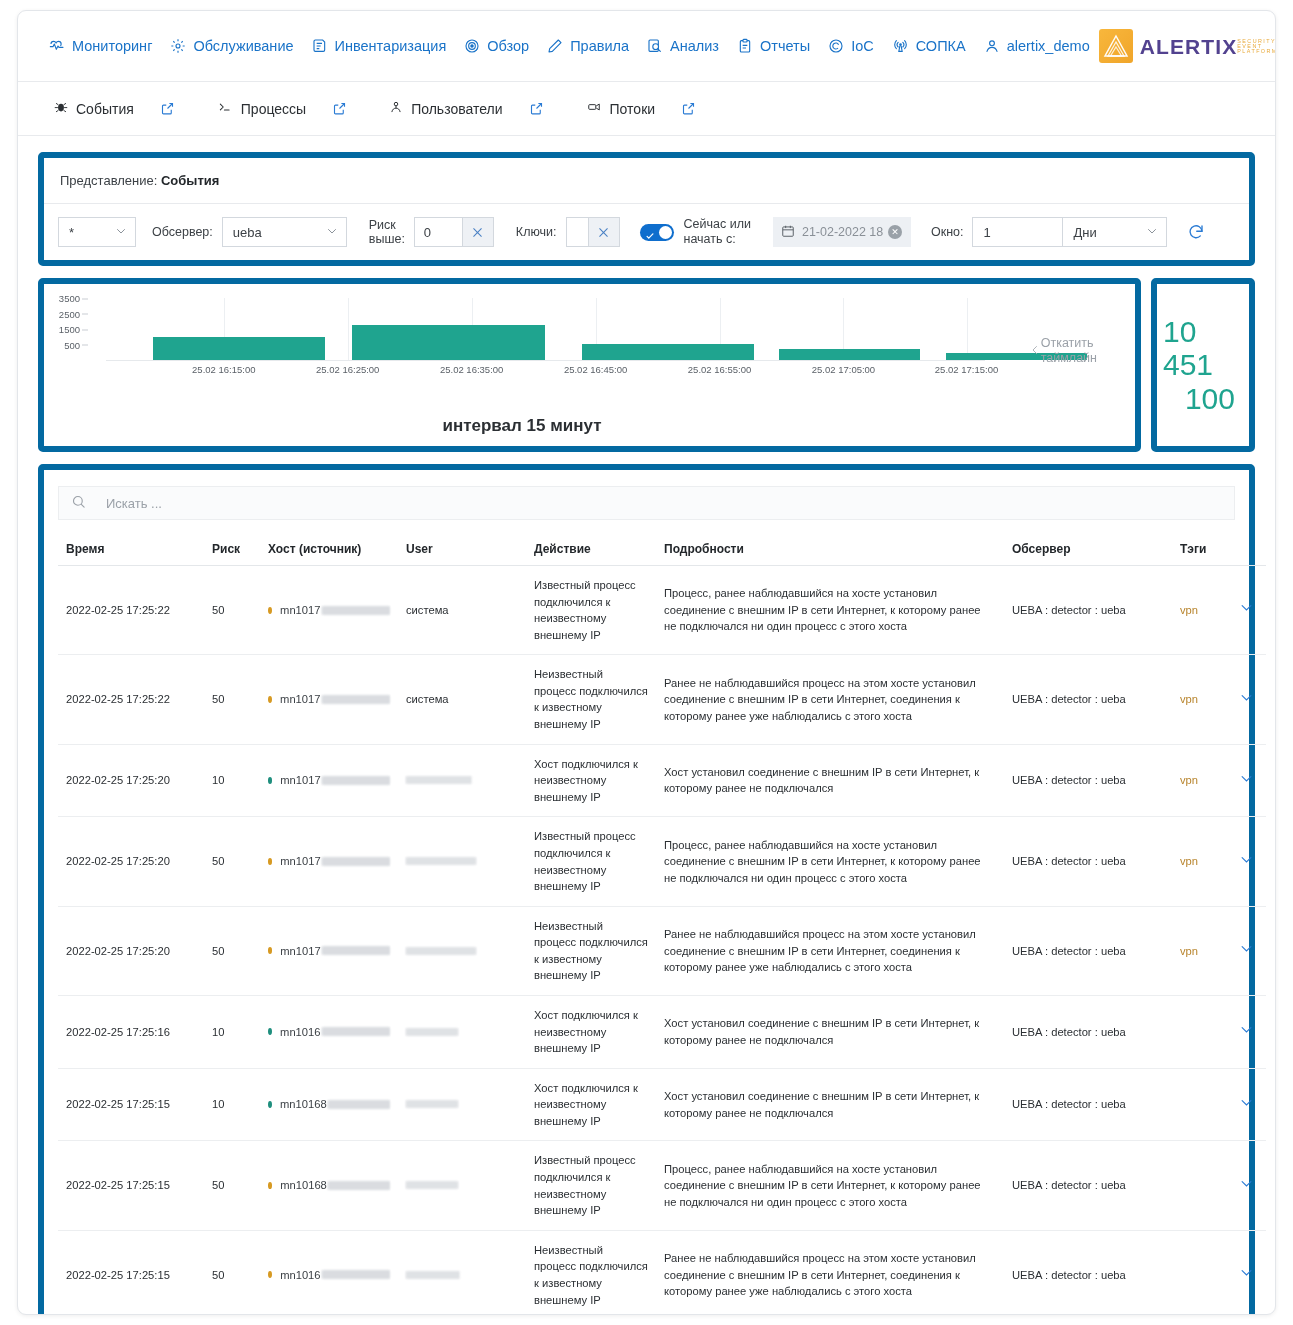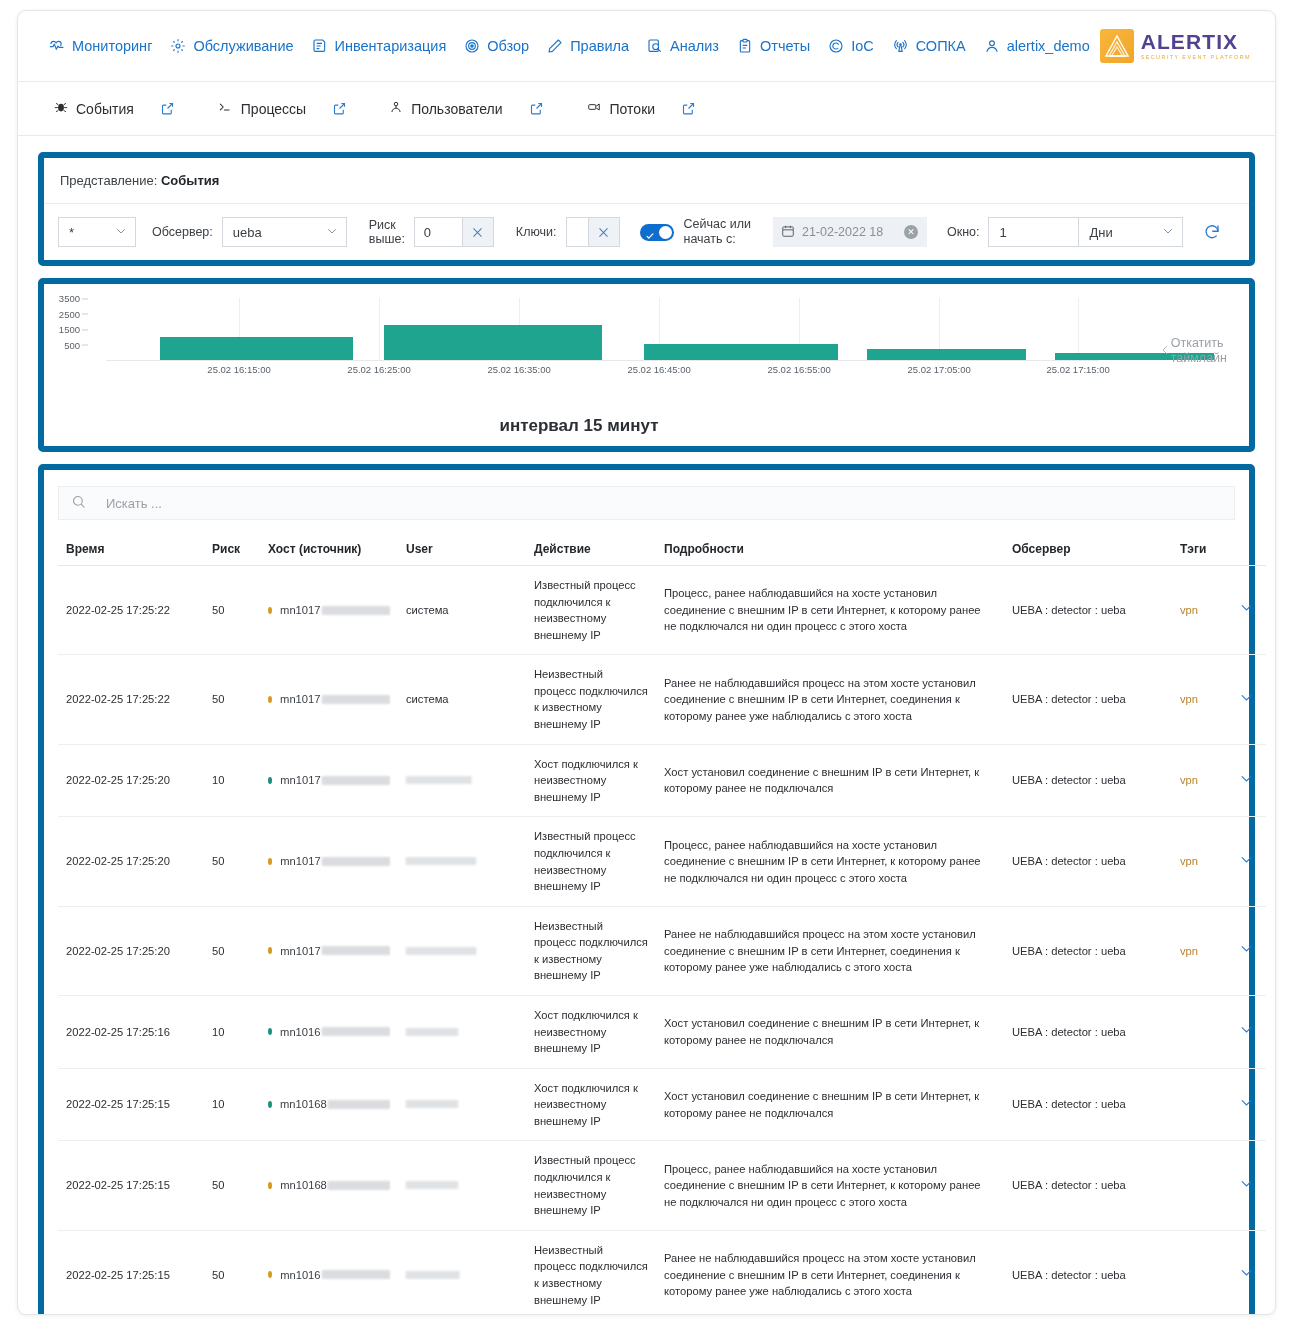--- a/index.html
+++ b/index.html
@@ -34,21 +34,21 @@
     color: #1a73c8; font-size: 14.5px;
     padding: 4px 9px; cursor: pointer; white-space: nowrap;
   }
   .nav-item svg { display:block; }
   .logo-wrap { margin-left: auto; display: flex; align-items: center; gap: 7px; padding-right: 6px; }
   .logo-mark {
     width: 34px; height: 34px; border-radius: 3px;
     background: linear-gradient(135deg,#f8b73c 0%,#f0a52a 100%);
     position: relative; overflow: hidden; flex: none;
   }
-  .logo-text { display: flex; flex-direction: column; line-height: 1; }
+  .logo-text { display: flex; flex-direction: row; line-height: 1; }
   .logo-title { font-size: 21px; font-weight: bold; color: #52428f; letter-spacing: 1.1px; }
   .logo-sub { font-size: 5.4px; color: #e8a93a; letter-spacing: 1.45px; margin-top: 3px; }
 
   
   .subnav {
     height: 54px; display: flex; align-items: center;
     padding: 0 34px; gap: 0;
     border-bottom: 1px solid #e8eaed;
   }
   .subnav-item {
@@ -103,21 +103,21 @@
   .lbl2 { font-size: 12.5px; color: #3c4146; margin-right: 9px; line-height: 14px; }
   .sel-obs { width: 125px; margin-right: 22px; }
   .num-wrap { display: flex; margin-right: 22px; }
   .num-in { width: 48px; padding: 0 9px; border-right: none; }
   .num-x { width: 32px; justify-content: center; background: #eef1f5; color: #4a81c4; cursor: pointer; border-left:1px solid #d3d8de; }
   .keys-wrap { display: flex; margin-right: 20px; }
   .keys-in { width: 22px; border-right: none; }
   .tgl-group { display: flex; align-items: center; gap: 10px; margin-right: 22px; }
   .tgl-lbl { font-size: 12.5px; color: #3c4146; line-height: 15px; }
   .date-ctl {
-    height: 30px; width: 154px; background: #edf0f4; border: none;
+    height: 30px; width: 138px; background: #edf0f4; border: none;
     display: flex; align-items: center; gap: 7px; padding: 0 8px;
     font-size: 12.5px; color: #8a9097; position: relative; margin-right: 20px; cursor: pointer;
   }
   .date-clear {
     position: absolute; right: 9px; top: 8px;
     width: 14px; height: 14px; border-radius: 50%; background: #9aa1a8;
     color: #fff; font-size: 9px; line-height: 14px; text-align: center; cursor: pointer;
   }
   .win-in { width: 90px; padding: 0 10px; border-right: none; }
   .win-sel { width: 105px; }
@@ -141,21 +141,21 @@
     width: 6px; height: 1px; background: #c9ced4;
   }
   .bars { position: absolute; left: 46px; right: 140px; top: 0; height: 62px; }
   .baseline { position: absolute; left: 46px; right: 140px; top: 62px; height: 1px; background: #e6e9ec; }
   .vgrid { position: absolute; top: 0; width: 1px; height: 62px; background: #eceff2; }
   .bar { position: absolute; bottom: 0; background: #1fa48f; }
   .xlabels { position: absolute; left: 46px; right: 140px; top: 66px; height: 16px; }
   .xlabel { position: absolute; font-size: 9.5px; color: #5b6168; transform: translateX(-50%); white-space: nowrap; }
   .xtitle { text-align: center; font-size: 17px; font-weight: bold; color: #2b2f33; margin-top: 26px; margin-right: 135px; }
   .rollback {
-    position: absolute; right: 12px; top: 38px;
+    position: absolute; right: 28px; top: 38px;
     display: flex; align-items: center; gap: 0; cursor: pointer;
   }
   .rollback-txt { font-size: 12.5px; color: #9ba1a8; line-height: 15px; text-align: left; }
 
   
   .agg-panel {
     height: 45px; display: flex; align-items: center; gap: 13px;
     padding: 0 20px; margin-bottom: 12px; cursor: pointer;
   }
   .agg-text { font-size: 13.5px; color: #2b2f33; }
@@ -538,20 +538,24 @@
             </span>
             <span class="rollback-txt">
               <span>Откатить</span><br>
               <span>таймлайн</span>
             </span>
           </div>
         </div>
         <div class="xtitle">интервал 15 минут</div>
       </div>
 
+      <div class="panel count-panel">
+        <span class="count-big">10 451</span>
+        <span class="count-small">100</span>
+      </div>
     </div>
 
 
     <div class="panel table-panel">
       <div class="search-box">
         <span>
           <svg width="15" height="15" viewBox="0 0 24 24" fill="none" stroke="#9ba1a8" stroke-width="1.8">
             <circle cx="11" cy="11" r="7"></circle>
               <path d="M16.5 16.5L21 21" stroke-linecap="round"></path>
           </svg>

